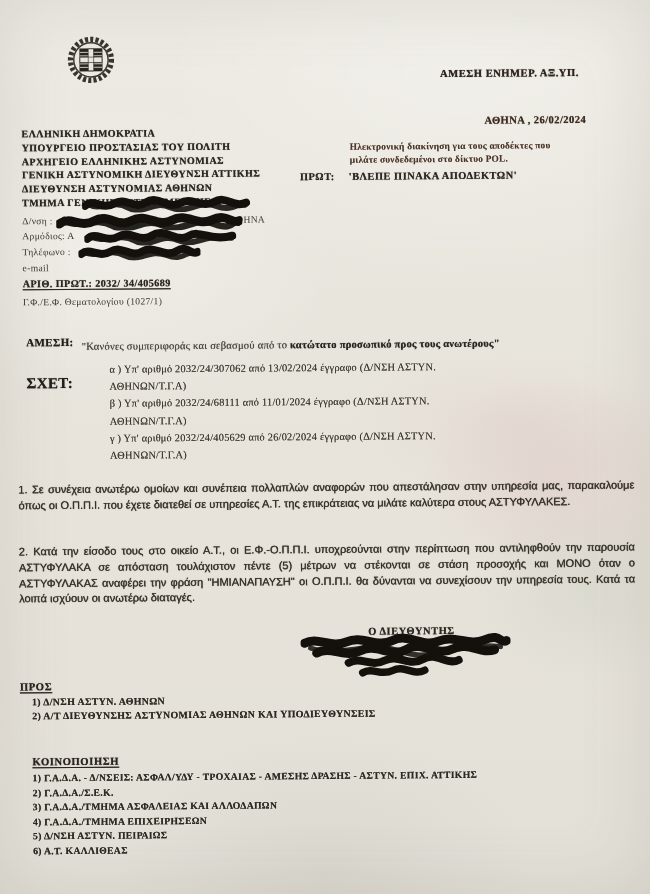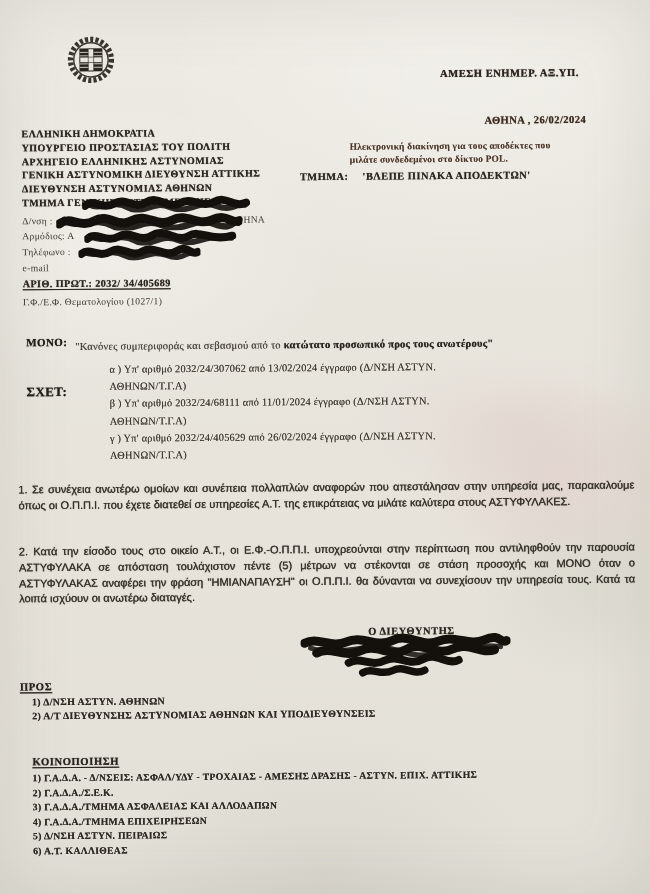--- a/index.html
+++ b/index.html
@@ -125,32 +125,32 @@
           <path d="M3,9 C12,2 20,14 32,7 S52,14 64,7 S86,14 98,7 S112,12 119,8" fill="none" stroke="#14110d" stroke-width="8" stroke-linecap="round"></path>
           <path d="M6,7 C18,14 30,3 46,11 S70,4 88,11 S108,5 118,9" fill="none" stroke="#14110d" stroke-width="5.5" stroke-linecap="round" opacity=".9"></path>
         </svg>
       </div>
     </div>
 
     <div class="abs date" style="left:487px;top:116px;">ΑΘΗΝΑ , 26/02/2024</div>
     <div class="abs note" style="left:352px;top:141px;">Ηλεκτρονική διακίνηση για τους αποδέκτες που</div>
     <div class="abs note" style="left:352px;top:154px;">μιλάτε συνδεδεμένοι στο δίκτυο POL.</div>
     <div class="abs" style="left:302px;top:171px;display:flex;gap:14px;">
-      <span class="tolabel">ΤΜΗΜΑ:</span>
+      <span class="tolabel">ΠΡΩΤ:</span>
       <span class="tolabel">'ΒΛΕΠΕ ΠΙΝΑΚΑ ΑΠΟΔΕΚΤΩΝ'</span>
     </div>
 
     <div class="abs" style="left:27px;top:334px;width:605px;display:flex;gap:8px;">
-      <span class="subject-label">ΜΟΝΟ:</span>
+      <span class="subject-label">ΑΜΕΣΗ:</span>
       <span style="white-space:nowrap;">
         <span class="subject-p1">"Κανόνες συμπεριφοράς και σεβασμού από το </span><span class="subject-p2">κατώτατο προσωπικό προς τους ανωτέρους"</span>
       </span>
     </div>
 
-    <div class="abs subject-label" style="left:27px;top:382px;font-size:13px;">ΣΧΕΤ:</div>
+    <div class="abs subject-label" style="left:27px;top:373px;font-size:15px;">ΣΧΕΤ:</div>
     <div class="abs" style="left:110px;top:359px;width:440px;">
       <div class="ref-line">α ) Υπ' αριθμό 2032/24/307062 από 13/02/2024  έγγραφο   (Δ/ΝΣΗ ΑΣΤΥΝ.</div>
       <div class="ref-line">ΑΘΗΝΩΝ/Τ.Γ.Α)</div>
       <div class="ref-line">β ) Υπ' αριθμό 2032/24/68111 από 11/01/2024  έγγραφο   (Δ/ΝΣΗ ΑΣΤΥΝ.</div>
       <div class="ref-line">ΑΘΗΝΩΝ/Τ.Γ.Α)</div>
       <div class="ref-line">γ ) Υπ' αριθμό 2032/24/405629 από 26/02/2024  έγγραφο   (Δ/ΝΣΗ ΑΣΤΥΝ.</div>
       <div class="ref-line">ΑΘΗΝΩΝ/Τ.Γ.Α)</div>
     </div>
 
     <div class="abs para" style="left:18px;top:480px;width:616px;">1. Σε συνέχεια ανωτέρω ομοίων και συνέπεια πολλαπλών αναφορών που απεστάλησαν στην υπηρεσία μας, παρακαλούμε όπως οι Ο.Π.Π.Ι. που έχετε διατεθεί σε υπηρεσίες Α.Τ. της επικράτειας να μιλάτε καλύτερα στους ΑΣΤΥΦΥΛΑΚΕΣ.</div>

